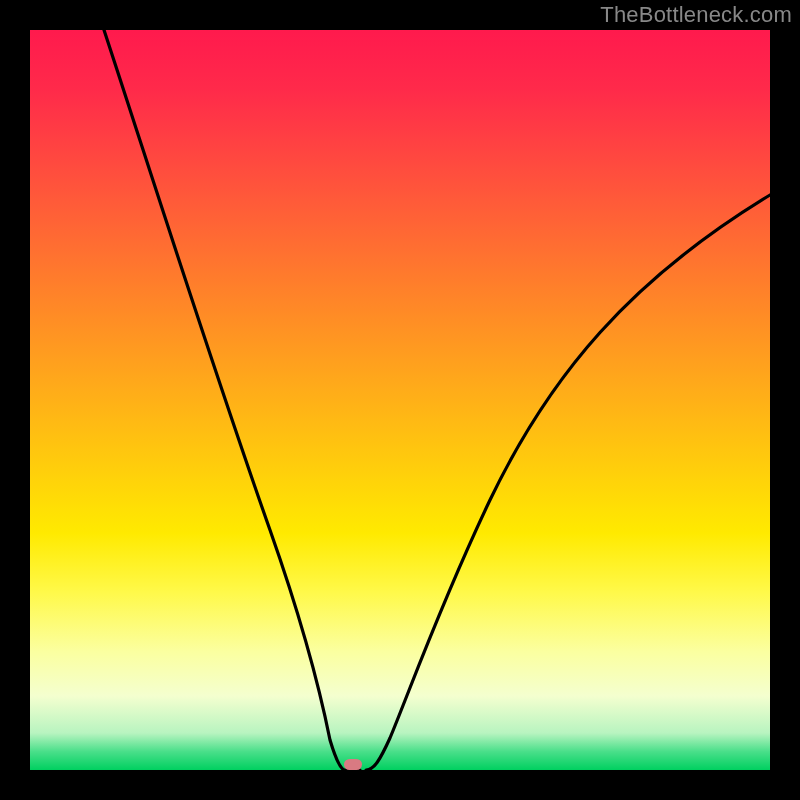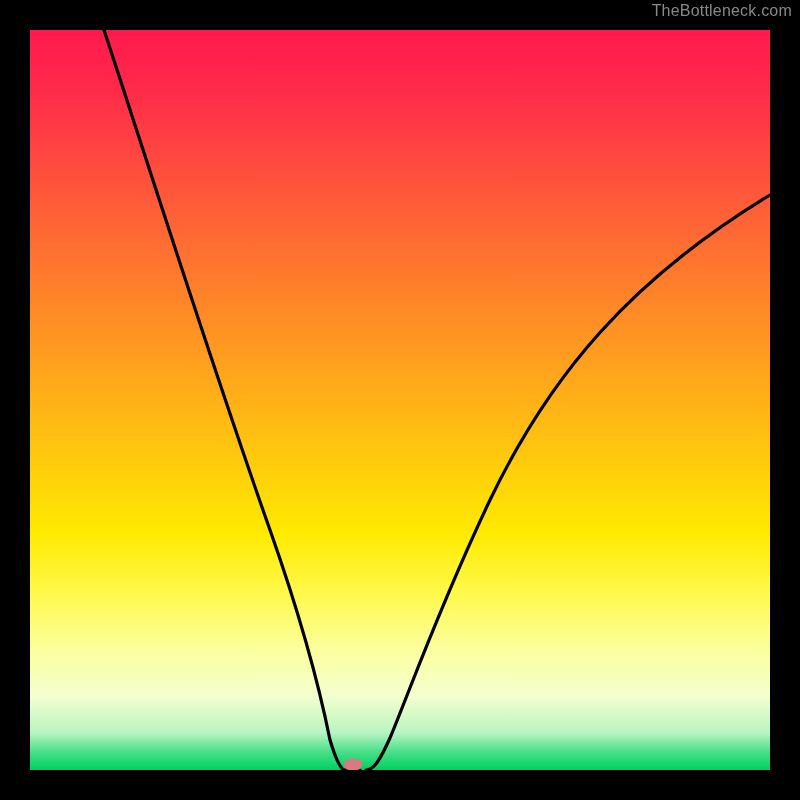--- a/index.html
+++ b/index.html
@@ -60,21 +60,21 @@
     width: 18px;
     height: 11px;
     border-radius: 6px;
     background: #d97a82;
   }
   .watermark {
     position: absolute;
     top: 2px;
     right: 8px;
     color: #888;
-    font-size: 16px;
+    font-size: 22px;
     letter-spacing: 0.2px;
   }
 </style>
 </head>
 <body>
 
 <div class="frame">
   <div class="watermark">TheBottleneck.com</div>
   <div class="plot-area">
     <svg class="curve" viewBox="0 0 740 740" preserveAspectRatio="none">

